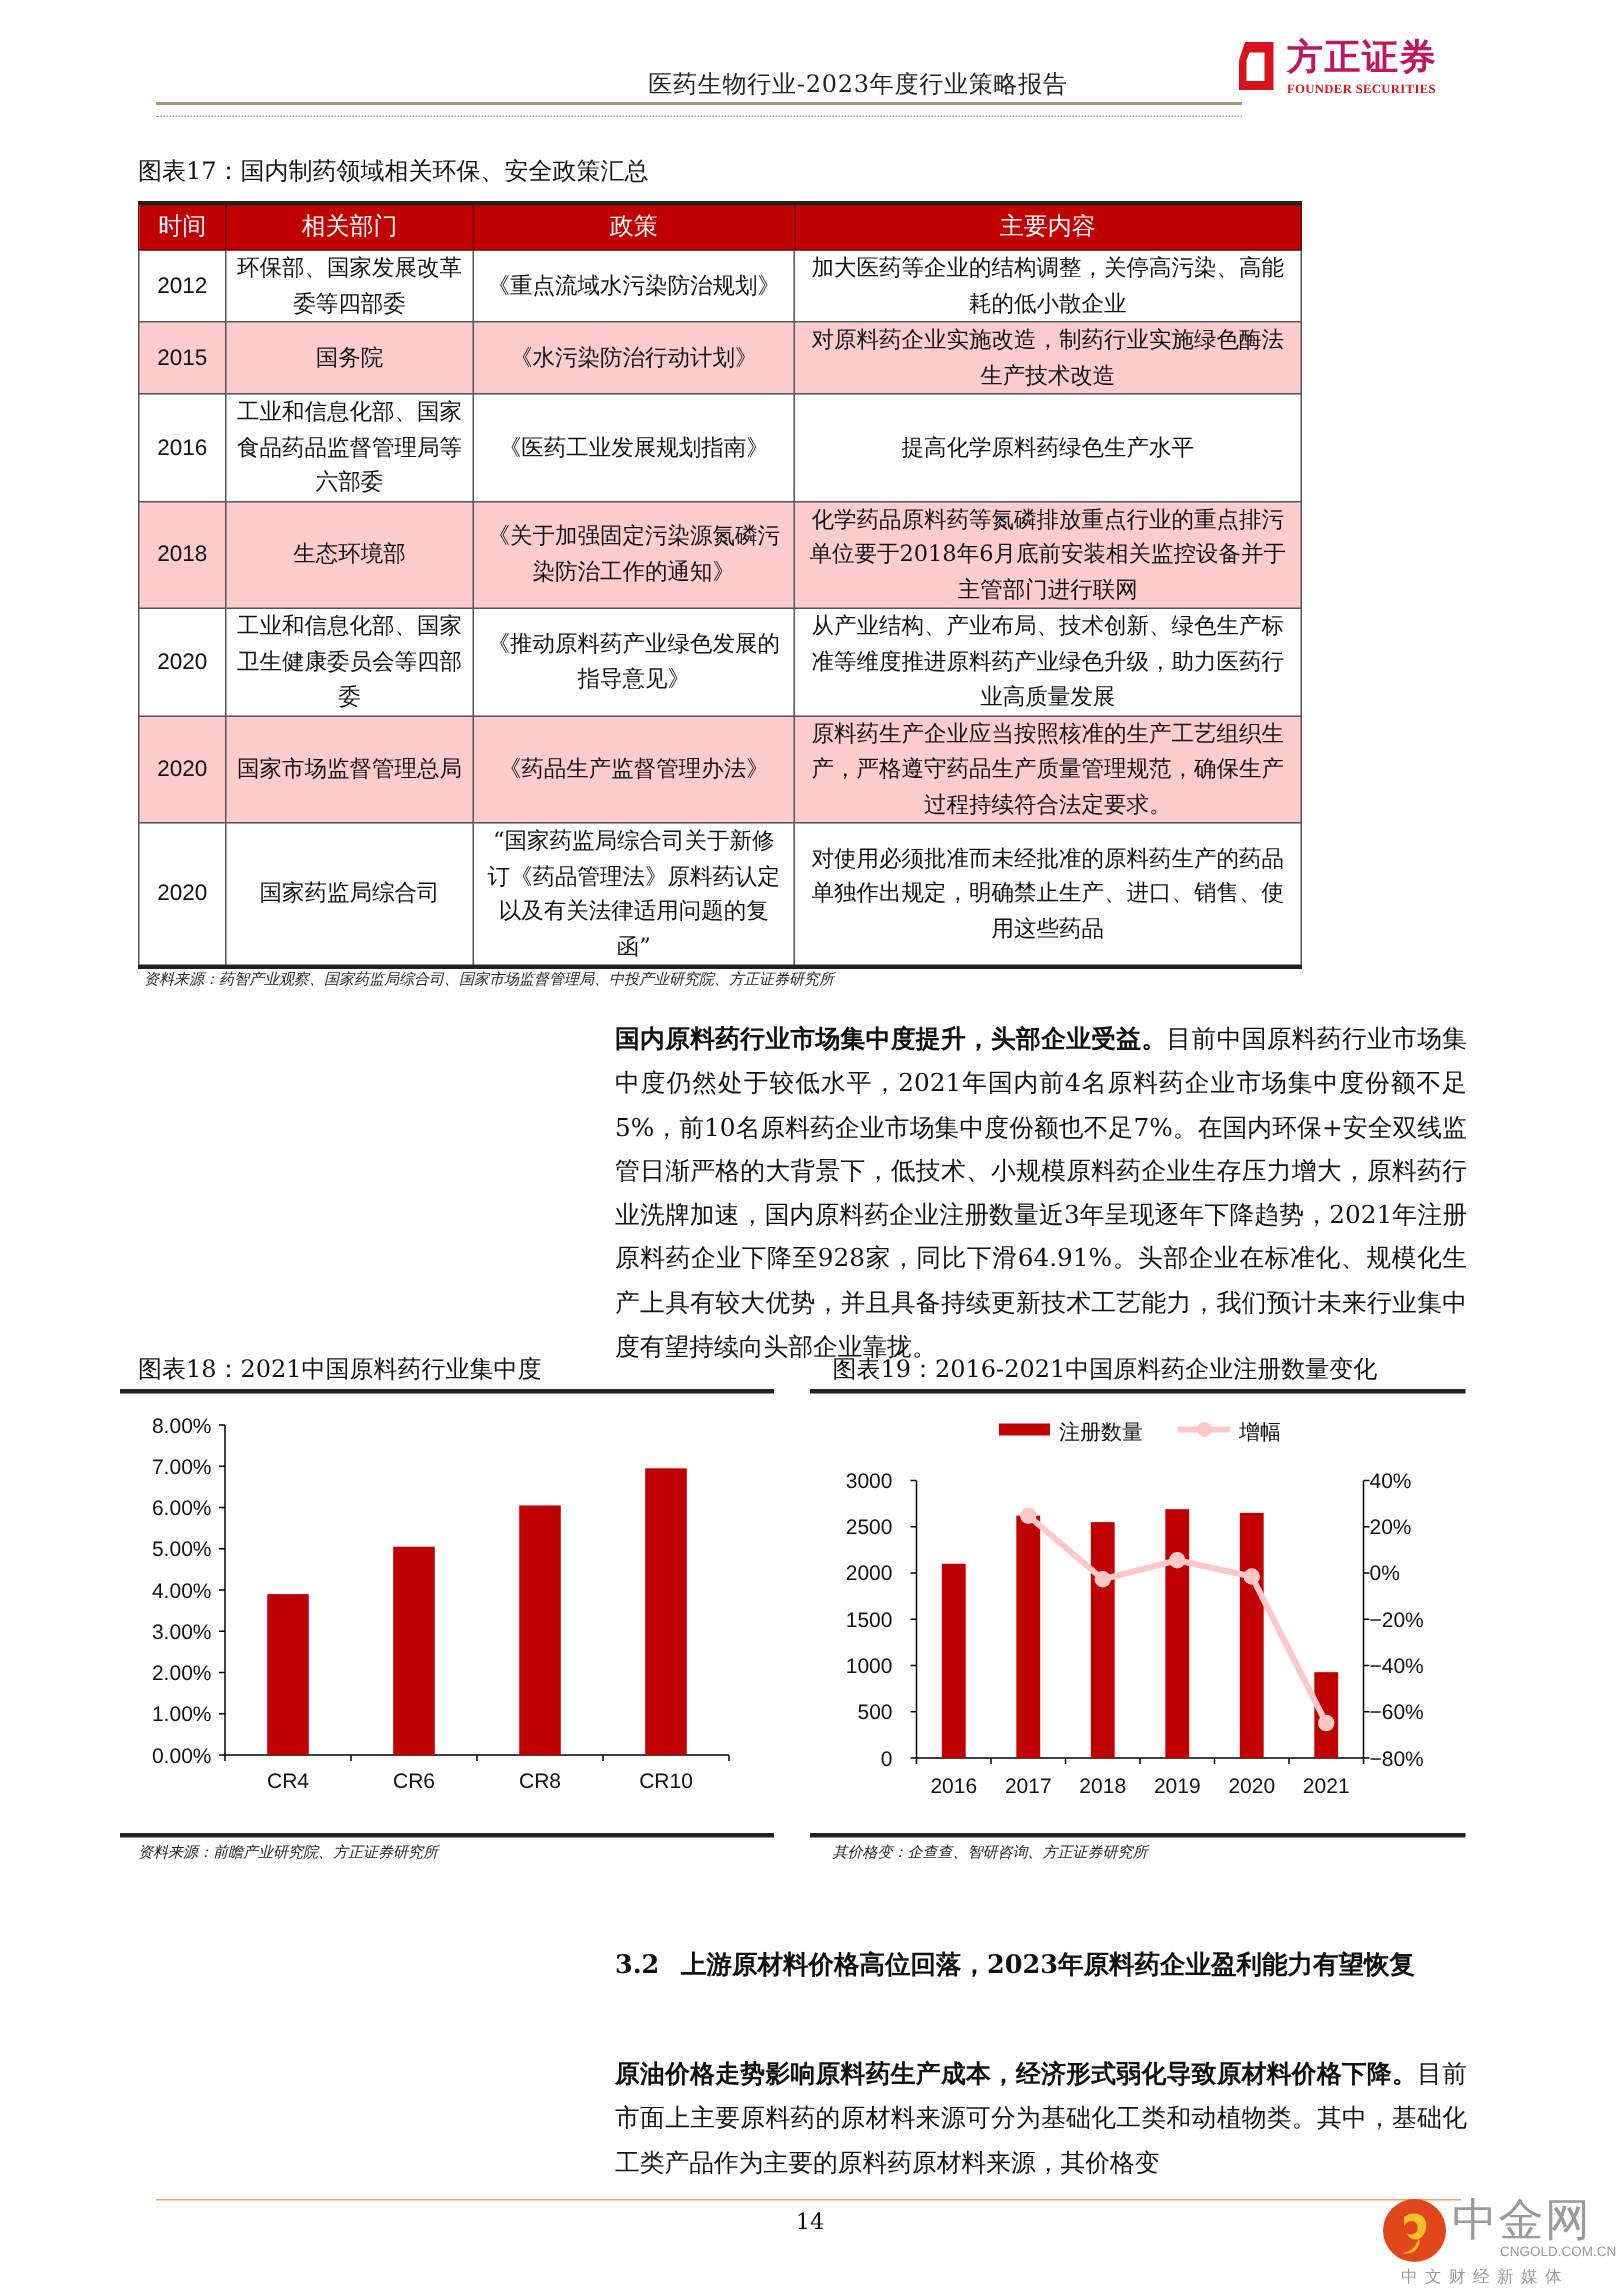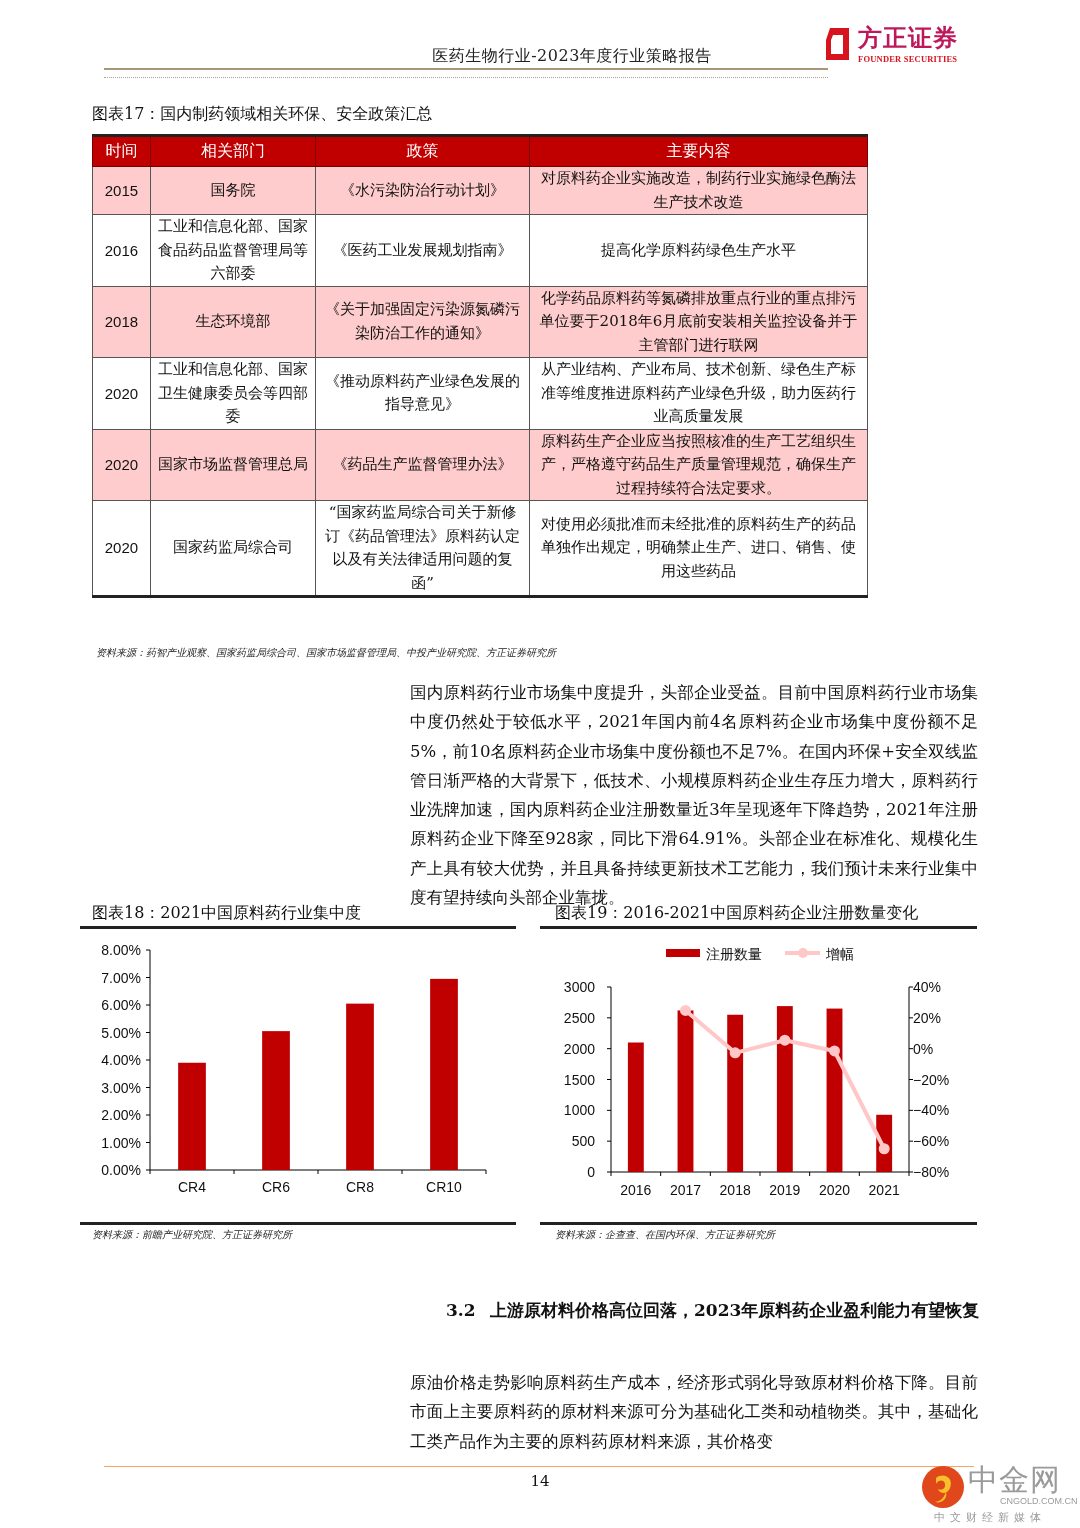--- a/index.html
+++ b/index.html
@@ -18,25 +18,25 @@
   
   #tbl-wrap{left:86px;top:134px;width:888px;}
   table.policy{border-collapse:collapse;width:776px;margin-left:6px;border-top:3px solid #222;border-bottom:3px solid #222;font-size:15px;}
   table.policy th{background:#c00000;color:#fff;font-weight:normal;height:27px;border:1px solid #7a0000;font-size:16px;}
   table.policy td{border:1px solid #555;text-align:center;vertical-align:middle;line-height:23.5px;padding:0 6px;}
   table.policy td.yr{font-family:"Liberation Sans",sans-serif;font-size:15px;}
   table.policy tr.pink td{background:#fecccc;}
   .src{font-style:italic;font-size:10px;color:#222;}
   
   .para{font-size:16.5px;line-height:29.3px;text-align:justify;color:#111;}
-  .para b{font-weight:normal;}
+  .para b{font-weight:bold;}
   .rule{height:3px;background:#222;}
   
   svg text{font-family:"Liberation Sans",sans-serif;}
-  #sec-head{left:410px;top:1296px;width:570px;font-size:17px;font-weight:bold;line-height:28px;margin-left:36px;}
+  #sec-head{left:410px;top:1296px;width:570px;font-size:17px;font-weight:bold;line-height:28px;}
   #footer-rule{left:104px;width:870px;top:1466px;height:1px;background:#f0a468;}
   #page-num{left:0;width:1080px;top:1472px;text-align:center;font-size:15px;}
   #wm{left:920px;top:1460px;width:160px;height:68px;}
 </style>
 </head>
 <body>
 
 <div class="abs" id="hdr-title">医药生物行业-2023年度行业策略报告</div>
 <div class="abs" id="hdr-rule1"></div>
 <div class="abs" id="hdr-rule2"></div>
@@ -59,20 +59,26 @@
       </colgroup>
     <thead>
       <tr>
         <th>时间</th>
         <th>相关部门</th>
         <th>政策</th>
         <th>主要内容</th>
       </tr>
     </thead>
     <tbody>
+      <tr style="height:48px">
+        <td class="yr">2012</td>
+        <td>环保部、国家发展改革委等四部委</td>
+        <td>《重点流域水污染防治规划》</td>
+        <td>加大医药等企业的结构调整，关停高污染、高能耗的低小散企业</td>
+      </tr>
       <tr class="pink" style="height:48px">
         <td class="yr">2015</td>
         <td>国务院</td>
         <td>《水污染防治行动计划》</td>
         <td>对原料药企业实施改造，制药行业实施绿色酶法生产技术改造</td>
       </tr>
       <tr style="height:71px">
         <td class="yr">2016</td>
         <td>工业和信息化部、国家食品药品监督管理局等六部委</td>
         <td>《医药工业发展规划指南》</td>
@@ -210,21 +216,21 @@
     <rect x="336.21999999999997" y="184.77333333333334" width="15.893333333333333" height="57.22666666666666" fill="#c00000"></rect>
     <text x="344.16666666666663" y="265" text-anchor="middle" font-size="14" fill="#111">2021</text>
     <polyline points="145.5,80.43333333333334 195.16666666666666,122.82916666666667 244.83333333333331,110.1875 294.5,120.97916666666667 344.16666666666663,218.73624999999998" fill="none" stroke="#ffc7c7" stroke-width="4" stroke-linejoin="round"></polyline>
     <circle cx="145.5" cy="80.43333333333334" r="5.5" fill="#ffc7c7"></circle>
     <circle cx="195.16666666666666" cy="122.82916666666667" r="5.5" fill="#ffc7c7"></circle>
     <circle cx="244.83333333333331" cy="110.1875" r="5.5" fill="#ffc7c7"></circle>
     <circle cx="294.5" cy="120.97916666666667" r="5.5" fill="#ffc7c7"></circle>
     <circle cx="344.16666666666663" cy="218.73624999999998" r="5.5" fill="#ffc7c7"></circle>
   </svg>
 <div class="abs rule" style="left:540px;top:1222px;width:437px;"></div>
-<div class="abs src" style="left:555px;top:1228px;">资料来源：企查查、在国内环保、方正证券研究所</div>
+<div class="abs src" style="left:555px;top:1228px;">其价格变：企查查、智研咨询、方正证券研究所</div>
 
 <div class="abs" id="sec-head">
   <span style="position:absolute;left:0;top:0;">3.2</span>
   <span style="display:block;margin-left:44px;">上游原材料价格高位回落，2023年原料药企业盈利能力有望恢复</span>
 </div>
 
 <div class="abs para" style="left:410px;top:1368px;width:568px;">
   <b>原油价格走势影响原料药生产成本，经济形式弱化导致原材料价格下降。</b><span>目前市面上主要原料药的原材料来源可分为基础化工类和动植物类。其中，基础化工类产品作为主要的原料药原材料来源，其价格变</span>
 </div>
 

